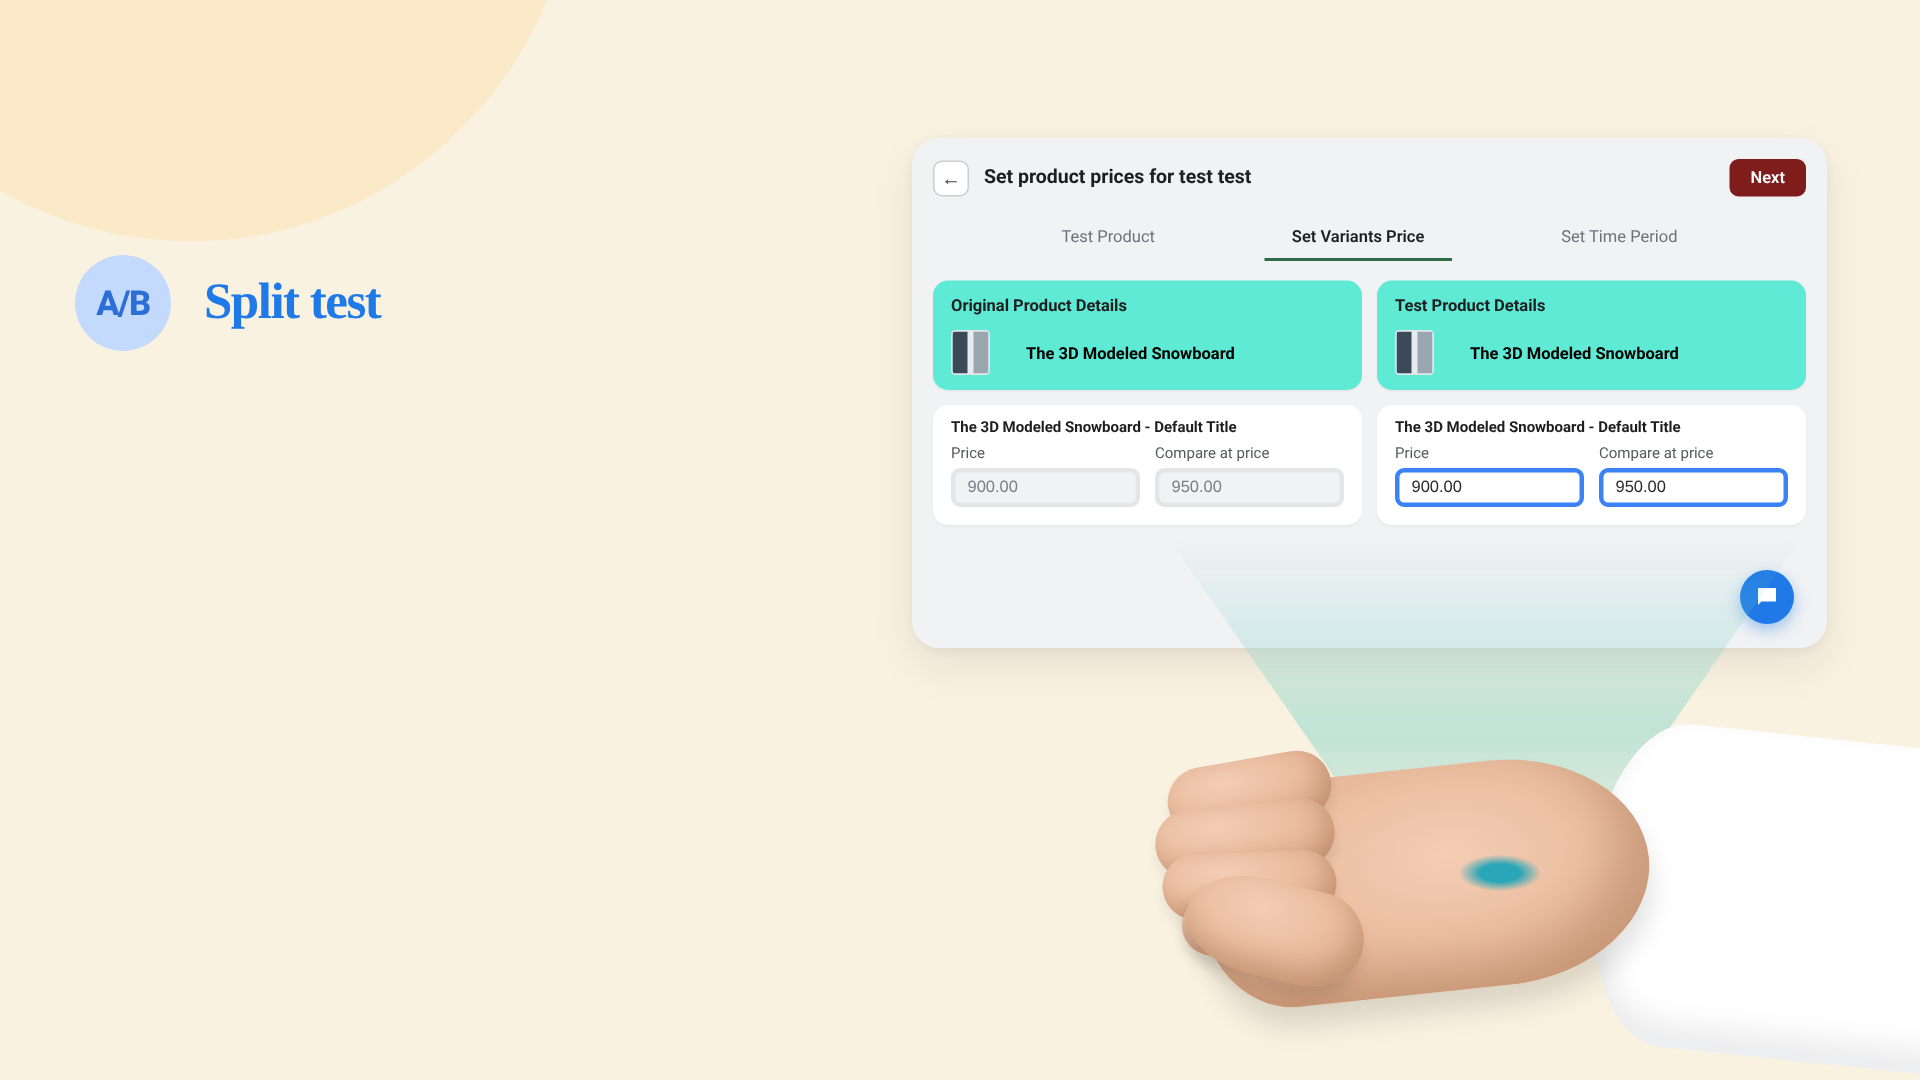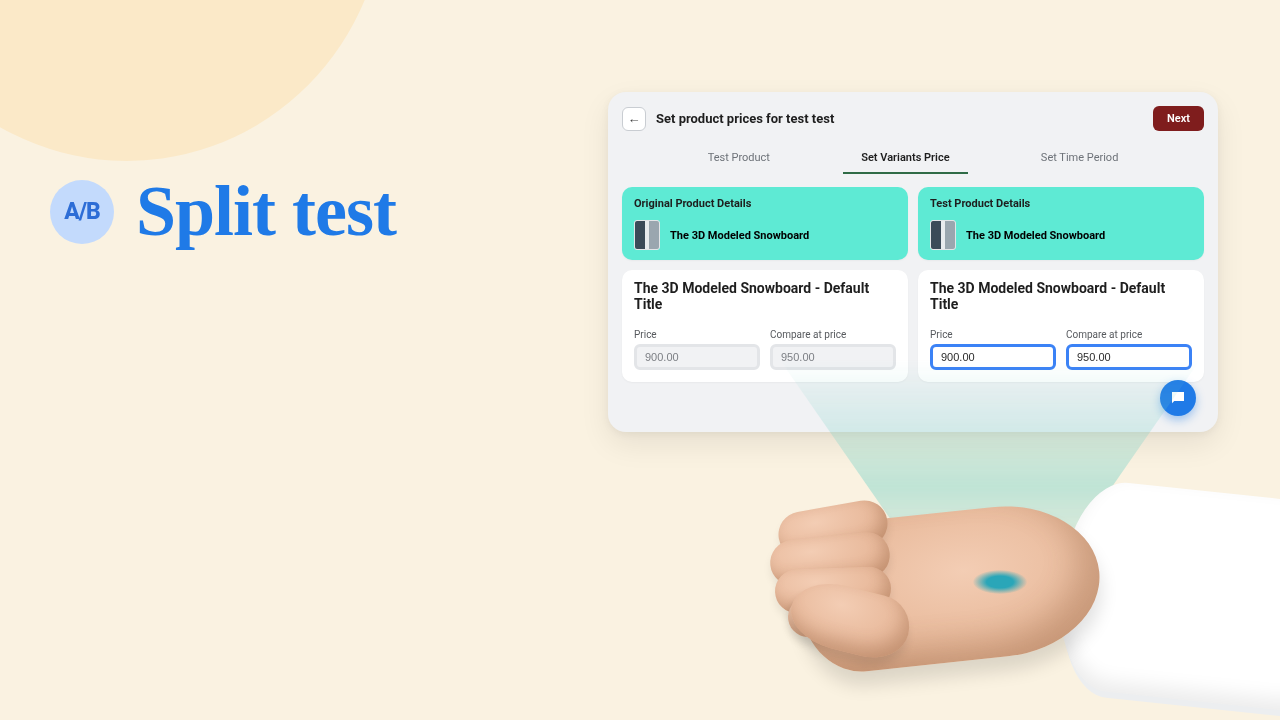--- a/index.html
+++ b/index.html
@@ -32,21 +32,21 @@
     width: 64px; height: 64px;
     border-radius: 50%;
     background: #c3dafc;
     display: flex; align-items: center; justify-content: center;
     font-weight: 800; font-size: 23px; color: #2d6dd6;
     letter-spacing: -1px;
   }
   .title {
     font-family: Georgia, "Times New Roman", serif;
     font-weight: 900;
-    font-size: 72px;
+    font-size: 34px;
     color: #1f7ae7;
     letter-spacing: -1px;
   }
   .desc {
     font-family: Georgia, "Times New Roman", serif;
     font-weight: 700;
     font-size: 36px;
     line-height: 1.2;
     color: #1e1e1e;
     letter-spacing: -0.5px;
@@ -113,41 +113,41 @@
     background:#5eead4;
     border-radius: 10px;
     padding: 10px 12px 4px;
     box-shadow: 0 1px 2px rgba(0,0,0,0.04);
   }
   .panel-title {
     font-size: 11px; font-weight:700; color:#1e1e1e;
     margin-bottom: 6px;
   }
   .prod-row {
-    display:flex; align-items:center; gap:10px;
+    display:flex; align-items:center; gap:24px;
     padding: 4px 0 6px;
   }
   .thumb {
     width: 26px; height: 30px;
     background: linear-gradient(#3b4a58, #3b4a58) left/10px 100% no-repeat,
                 linear-gradient(#9aa6af, #9aa6af) right/10px 100% no-repeat,
                 #e8ebee;
     border-radius: 3px;
     border: 1px solid #e2e5e8;
   }
   .prod-name {
     font-size: 11px; font-weight:700;
   }
   .variant-card {
     background:#fff; border-radius:10px; padding:10px 12px 12px;
     box-shadow: 0 1px 2px rgba(0,0,0,0.04);
     flex:1;
   }
   .variant-title {
-    font-size: 14px; font-weight:700; color:#1e1e1e; margin-bottom: 17px;
+    font-size: 10px; font-weight:700; color:#1e1e1e; margin-bottom: 6px;
   }
   .field-pair { display:flex; gap:10px; }
   .field { flex:1; }
   .field label { display:block; font-size: 10px; color:#575a5e; margin-bottom:4px; }
   .field input {
     width:100%; height:26px;
     border:3px solid #3b82f6; border-radius:6px;
     padding: 0 8px; font-size:11px; color:#2b2b2b;
     background:#fff;
   }

